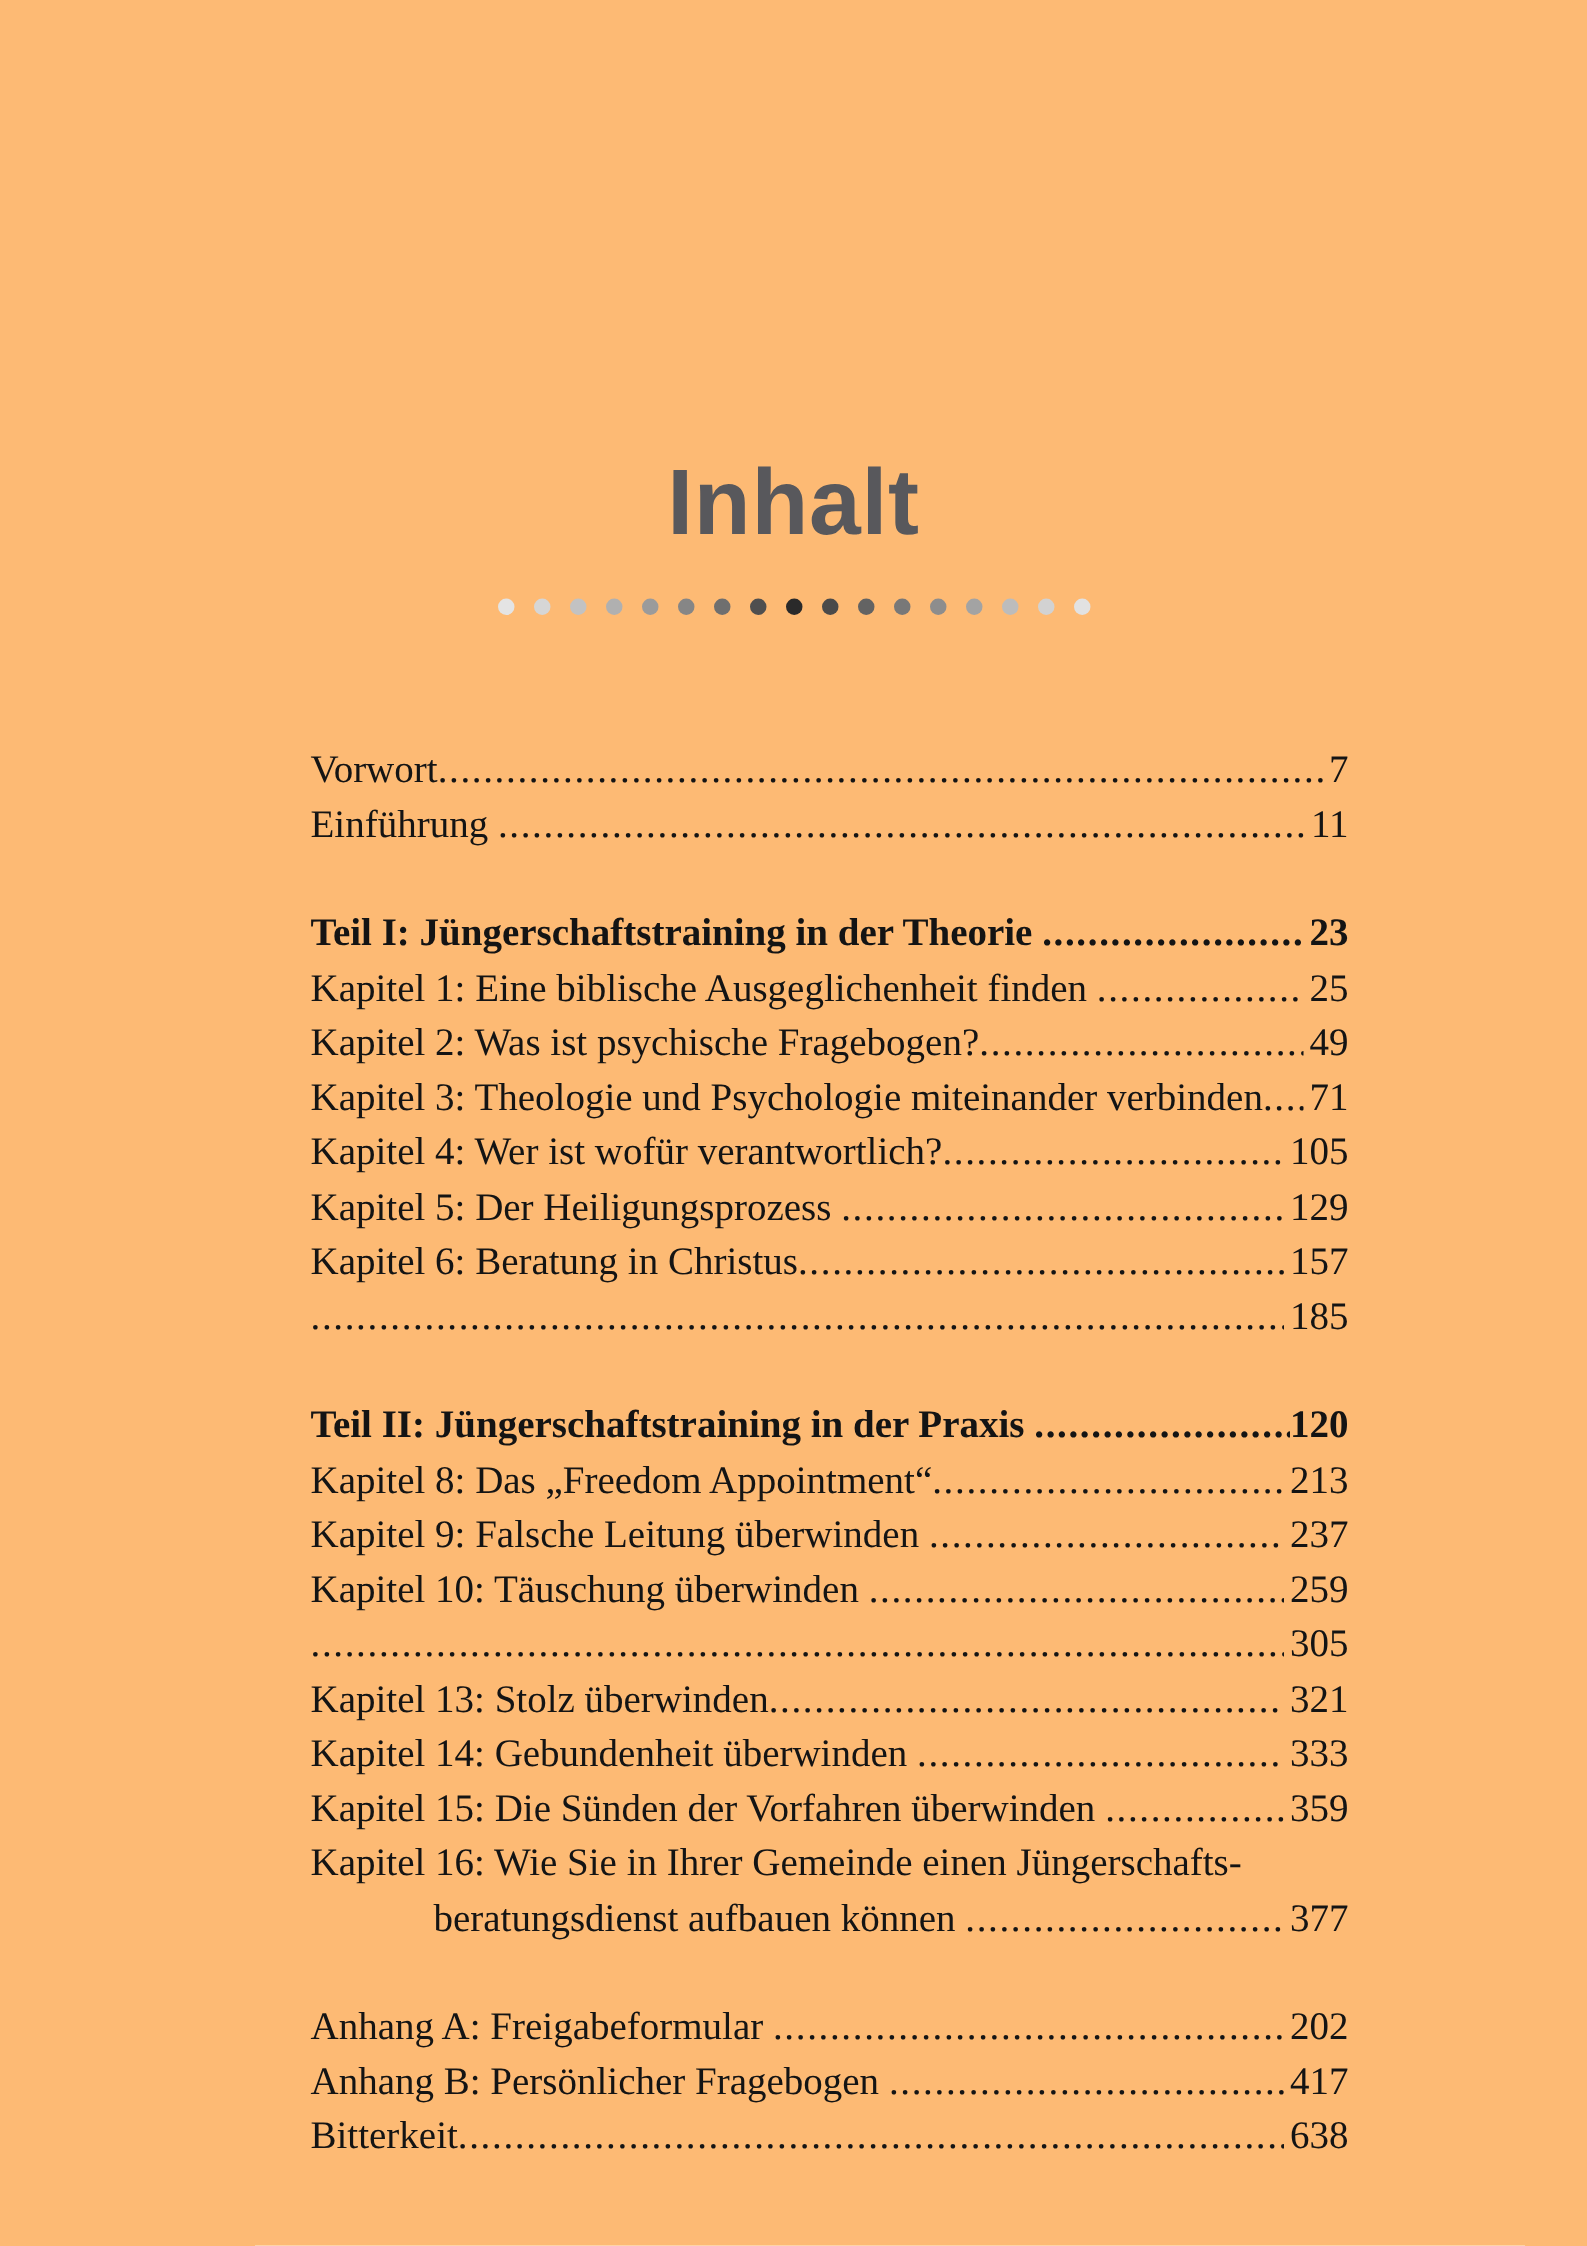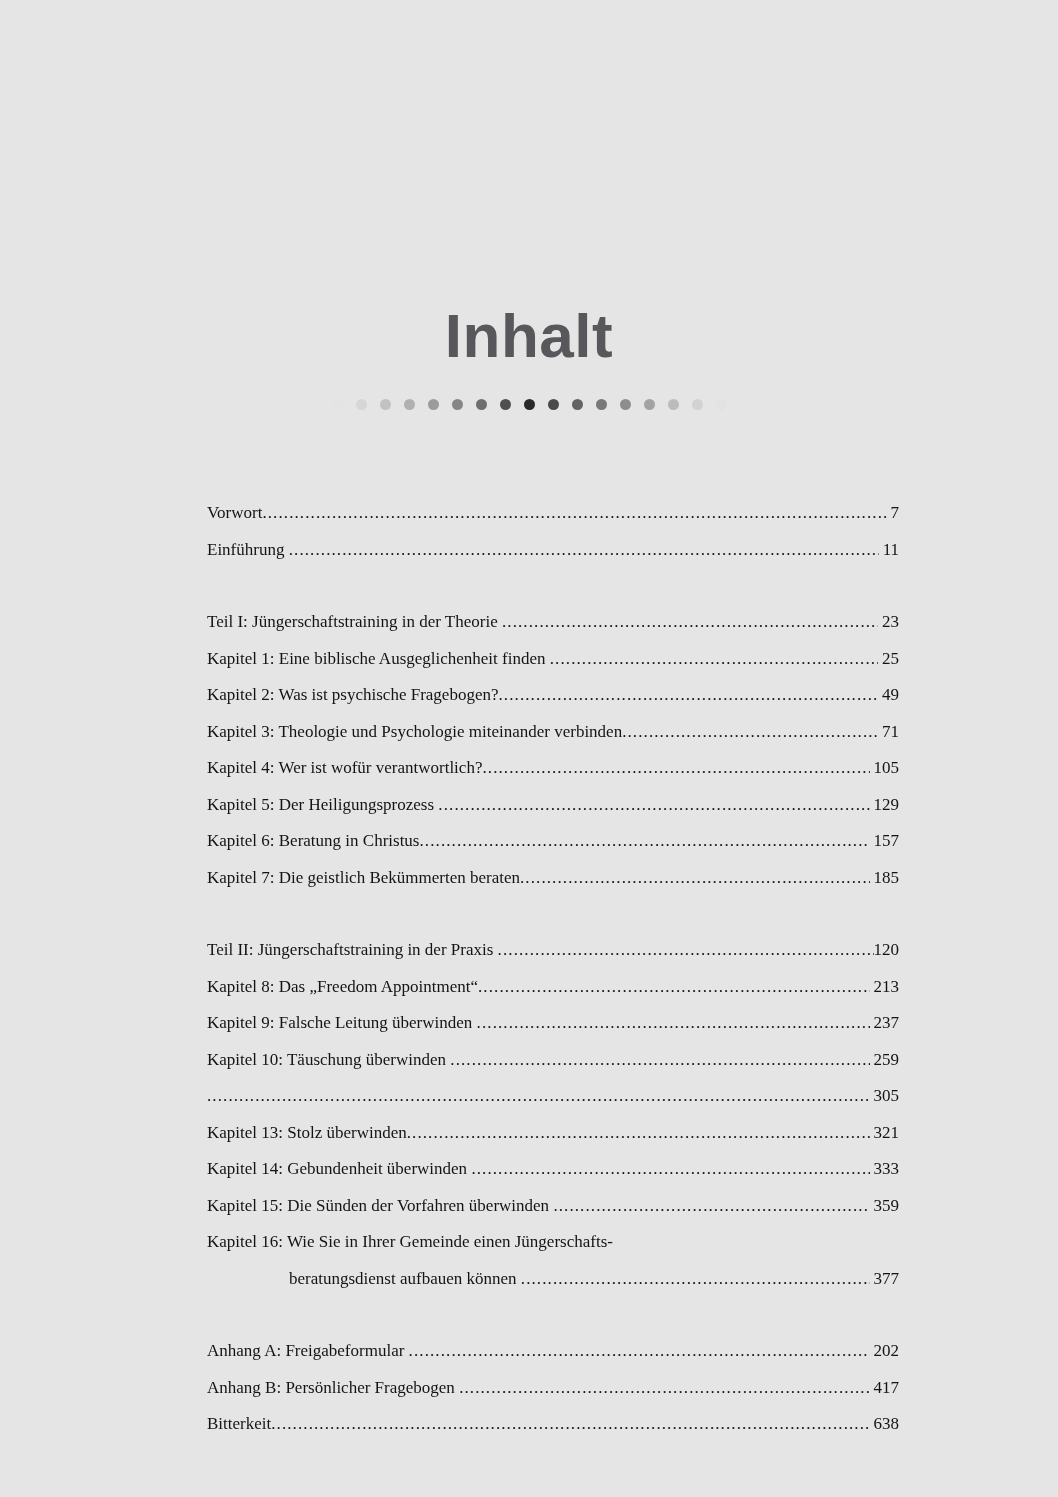--- a/index.html
+++ b/index.html
@@ -14,21 +14,21 @@
     font-family: "Liberation Serif", "DejaVu Serif", serif;
     color: #141414;
     position: relative;
     overflow: hidden;
   }
 
   .page {
     width: 1058px;
     height: 1497px;
     position: relative;
-    background: #e5e5e5;
+    background: #fdba74;
   }
 
   
   .title-block {
     position: absolute;
     top: 300px;
     left: 0;
     width: 1058px;
     text-align: center;
   }
@@ -69,26 +69,26 @@
     margin: 0;
     padding: 0;
   }
   .toc-group + .toc-group {
     margin-top: 36px;
   }
 
   .toc-row {
     display: flex;
     align-items: baseline;
-    font-size: 17px;
+    font-size: 26px;
     line-height: 36.5px;
     white-space: nowrap;
   }
   .toc-row.bold {
-    font-weight: normal;
+    font-weight: bold;
   }
 
   .toc-label {
     flex: 0 0 auto;
   }
   
   .toc-label.with-space::after {
     content: " ";
     white-space: pre;
   }
@@ -190,21 +190,20 @@
           <span class="toc-label with-space">Kapitel 5: Der Heiligungsprozess</span>
           <span class="leader"></span>
           <span class="toc-page">129</span>
         </div>
         <div class="toc-row">
           <span class="toc-label">Kapitel 6: Beratung in Christus</span>
           <span class="leader"></span>
           <span class="toc-page">157</span>
         </div>
         <div class="toc-row">
-          <span class="toc-label">Kapitel 7: Die geistlich Bekümmerten beraten</span>
           <span class="leader"></span>
           <span class="toc-page">185</span>
         </div>
       </div>
       <div class="toc-group">
         <div class="toc-row bold">
           <span class="toc-label with-space">Teil II: Jüngerschaftstraining in der Praxis</span>
           <span class="leader"></span>
           <span class="toc-page tight">120</span>
         </div>

